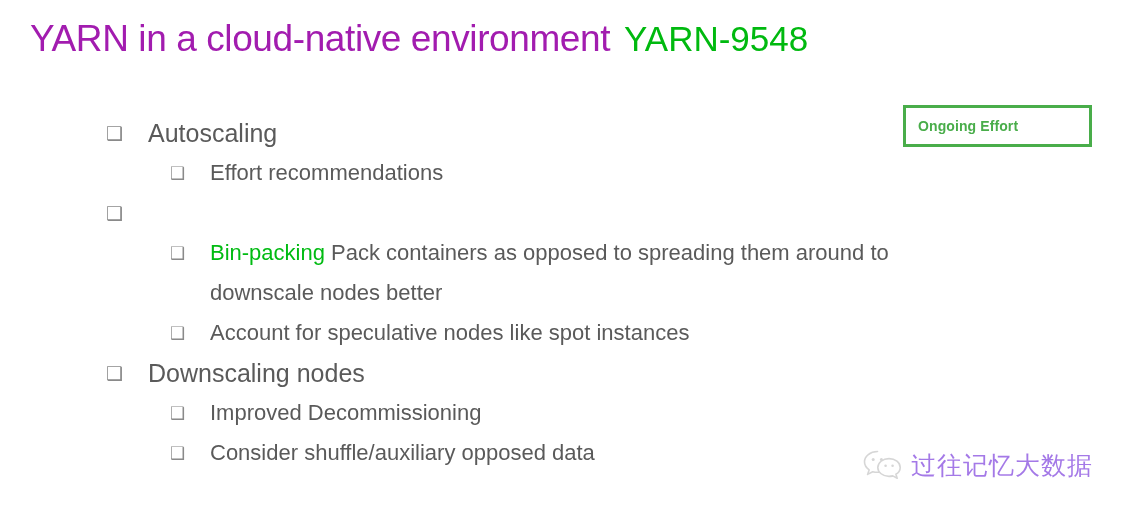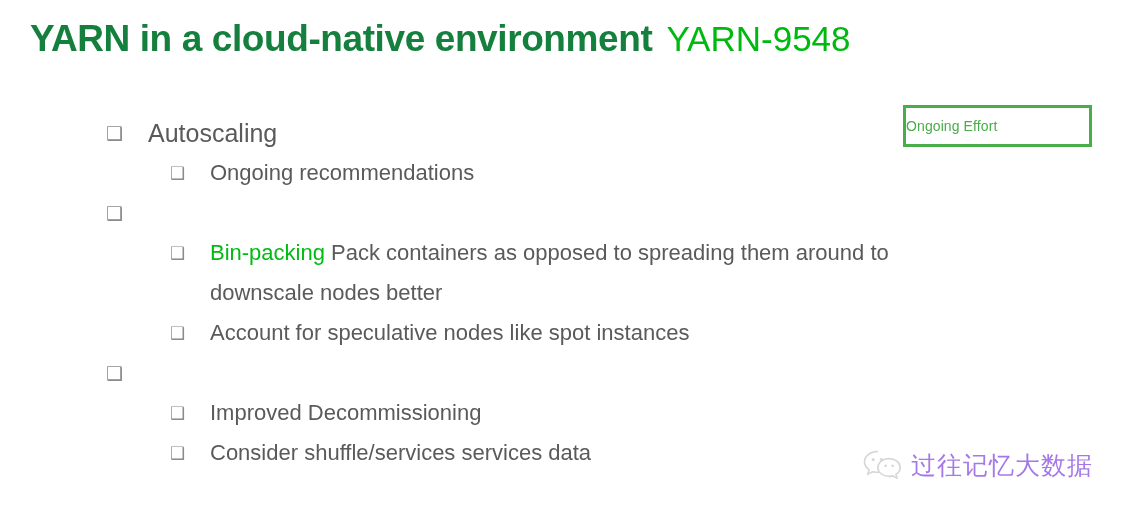--- a/index.html
+++ b/index.html
@@ -18,22 +18,22 @@
   
   .slide-title {
     position: absolute;
     left: 30px;
     top: 20px;
     white-space: nowrap;
     line-height: 1.0;
   }
   .title-main {
     font-size: 37px;
-    font-weight: bold;
-    color: #15803d;
+    font-weight: normal;
+    color: #a21caf;
     letter-spacing: -0.4px;
   }
   .title-ref {
     font-size: 35px;
     font-weight: normal;
     color: #00b90f;
     letter-spacing: 0px;
     margin-left: 14px;
   }
 
@@ -46,23 +46,24 @@
     height: 42px;
     box-sizing: border-box;
     border: 3px solid #49ad4a;
     background: #ffffff;
     display: flex;
     align-items: center;
   }
   .badge-label {
     font-size: 14px;
     color: #49ad4a;
-    padding-left: 0;
+    padding-left: 12px;
     letter-spacing: 0.1px;
     white-space: nowrap;
+    font-weight: bold;
   }
 
   
   .content {
     position: absolute;
     left: 0;
     top: 113px;
     width: 1135px;
   }
   .bullet-row {
@@ -137,43 +138,44 @@
   <span class="badge-label">Ongoing Effort</span>
 </div>
 
 <div class="content">
     <div class="bullet-row level-1">
       <span class="bullet-mark">❑</span>
       <span class="bullet-text">Autoscaling</span>
     </div>
     <div class="bullet-row level-2">
       <span class="bullet-mark">❑</span>
-      <span class="bullet-text">Ongoing recommendations</span>
+      <span class="bullet-text">Effort recommendations</span>
     </div>
     <div class="bullet-row level-1">
       <span class="bullet-mark">❑</span>
     </div>
     <div class="bullet-row level-2">
       <span class="bullet-mark">❑</span>
       <span class="bullet-text"><span class="accent">Bin-packing</span><span> Pack containers as opposed to spreading them around to downscale nodes better</span></span>
     </div>
     <div class="bullet-row level-2">
       <span class="bullet-mark">❑</span>
       <span class="bullet-text">Account for speculative nodes like spot instances</span>
     </div>
     <div class="bullet-row level-1">
       <span class="bullet-mark">❑</span>
+      <span class="bullet-text">Downscaling nodes</span>
     </div>
     <div class="bullet-row level-2">
       <span class="bullet-mark">❑</span>
       <span class="bullet-text">Improved Decommissioning</span>
     </div>
     <div class="bullet-row level-2">
       <span class="bullet-mark">❑</span>
-      <span class="bullet-text">Consider shuffle/services services data</span>
+      <span class="bullet-text">Consider shuffle/auxiliary opposed data</span>
     </div>
   </div>
 
 <div class="watermark">
   <span class="watermark-logo">
     <svg viewBox="0 0 42 34" width="42" height="34" aria-hidden="true">
       <path d="M15.5 3.5 C8.2 3.5 2.5 8.2 2.5 13.8 C2.5 17.0 4.3 19.9 7.2 21.8 L5.6 26.4 L10.7 23.7 C12.2 24.1 13.8 24.3 15.5 24.3 C16.0 24.3 16.5 24.3 17.0 24.2" fill="none" stroke="#bdbdbd" stroke-width="1.6" stroke-linecap="round" stroke-linejoin="round"></path>
       <circle cx="11.2" cy="11.4" r="1.5" fill="#bdbdbd"></circle>
       <circle cx="19.4" cy="11.4" r="1.5" fill="#bdbdbd"></circle>
       <path d="M27.0 10.6 C33.2 10.6 38.2 14.6 38.2 19.4 C38.2 22.2 36.5 24.7 33.9 26.3 L35.2 30.2 L30.8 27.9 C29.6 28.2 28.3 28.4 27.0 28.4 C20.8 28.4 15.8 24.3 15.8 19.5 C15.8 14.7 20.8 10.6 27.0 10.6 Z" fill="none" stroke="#bdbdbd" stroke-width="1.6" stroke-linecap="round" stroke-linejoin="round"></path>

